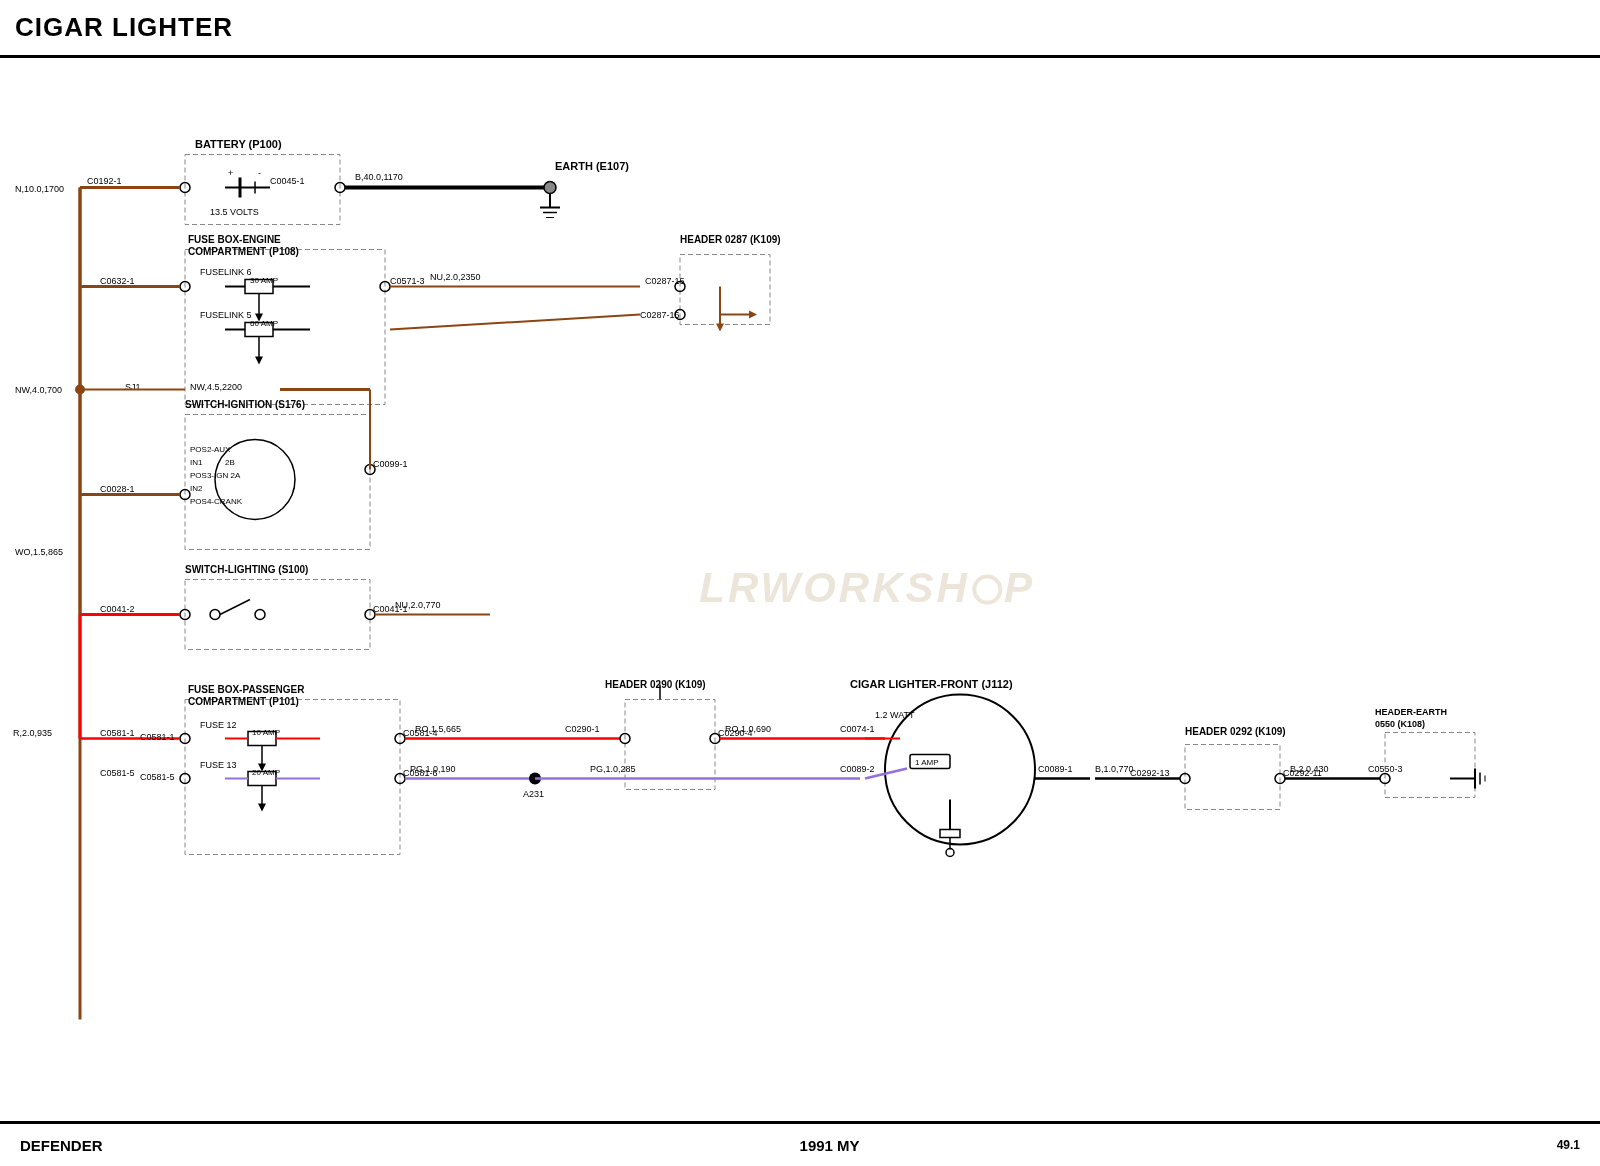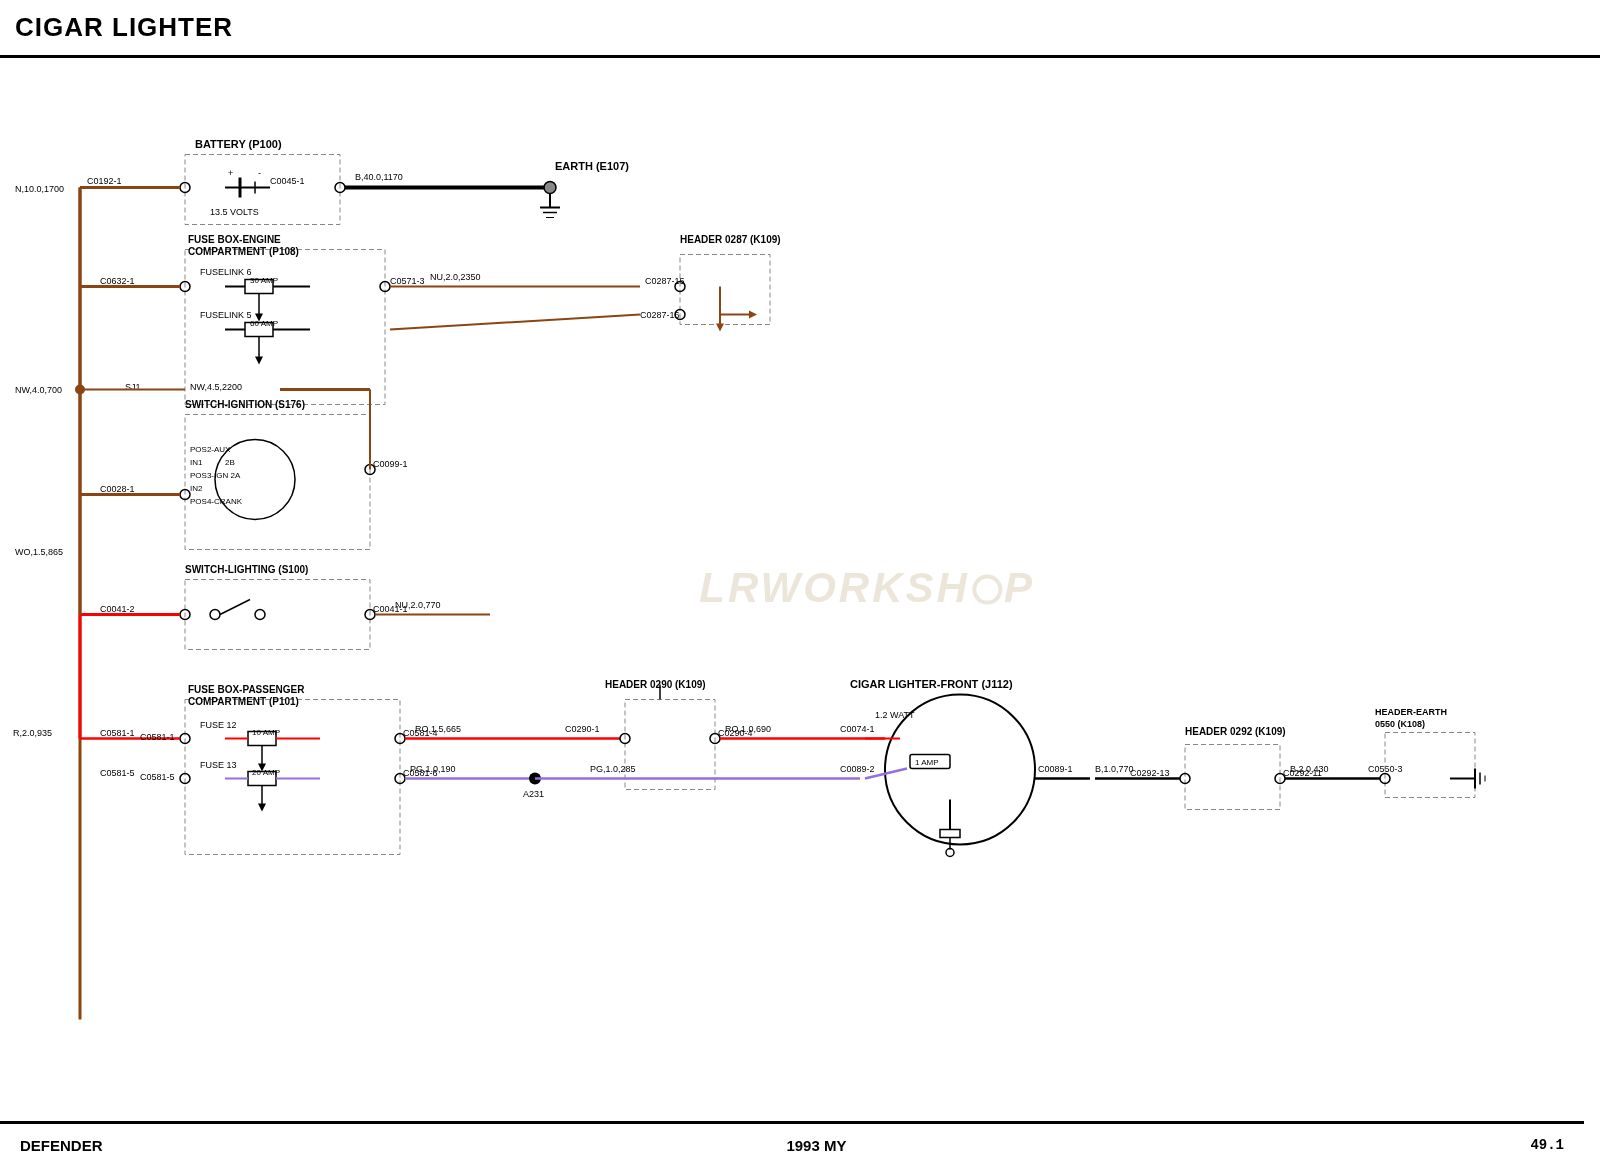--- a/index.html
+++ b/index.html
@@ -27,43 +27,42 @@
       padding: 0 15px;
     }
     .title {
       font-size: 26px;
       font-weight: bold;
       color: #000;
       letter-spacing: 1px;
     }
     .footer-bar {
       position: absolute;
-      bottom: 0; left: 0; right: 16px;
+      bottom: 0; left: 0; right: 0;
       height: 45px;
       border-top: 3px solid #000;
       display: flex;
       align-items: center;
       justify-content: space-between;
       padding: 0 20px;
     }
     .footer-left {
       font-size: 15px;
       font-weight: bold;
       color: #000;
     }
     .footer-center {
       font-size: 15px;
       font-weight: bold;
       color: #000;
     }
     .footer-right {
-      font-size: 14px;
+      font-size: 12px;
       font-weight: bold;
       color: #000;
-      font-family: Liberation Mono, monospace;
     }
     .diagram-area {
       position: absolute;
       top: 58px;
       left: 0; right: 0;
       bottom: 45px;
       overflow: hidden;
       padding-left: 12px;
     }
     svg.diagram {
@@ -343,16 +342,16 @@
 
     </svg>
 
     <div class="watermark">
       LRWORKSH<span style="display:inline-block; width:30px; height:30px; border:4px solid rgba(200,180,150,0.35); border-radius:50%; vertical-align:middle; margin: 0 2px;"></span>P
     </div>
   </div>
 
   <div class="footer-bar">
     <span class="footer-left">DEFENDER</span>
-    <span class="footer-center">1993 MY</span>
+    <span class="footer-center">1991 MY</span>
     <span class="footer-right">49.1</span>
   </div>
 </div>
 
 </body></html>

